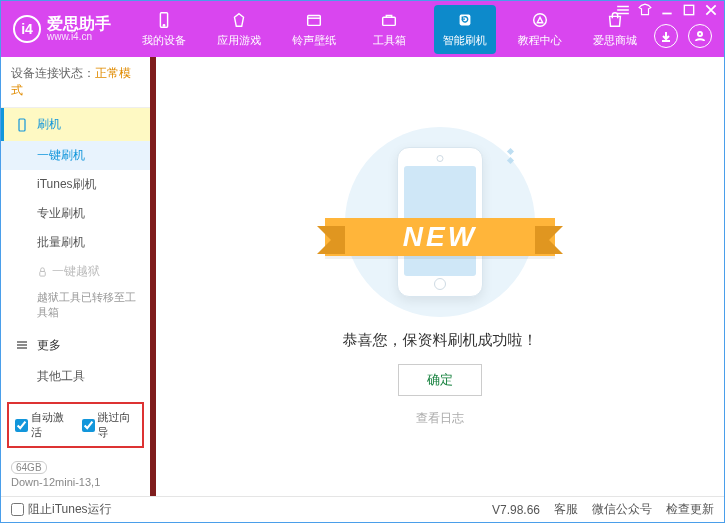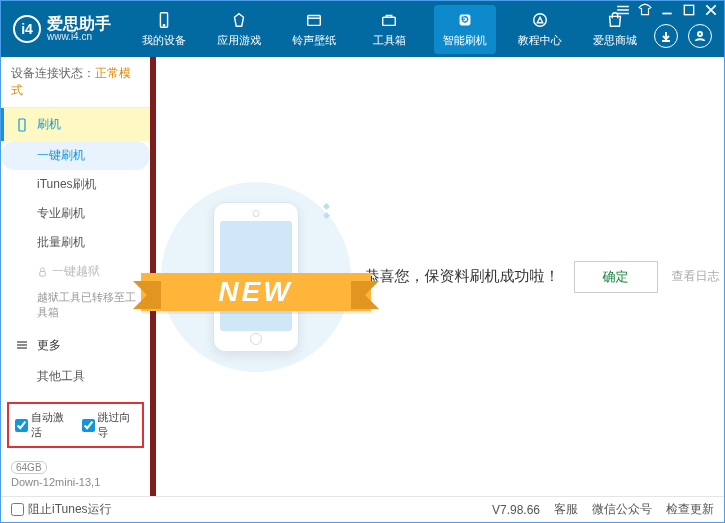--- a/index.html
+++ b/index.html
@@ -1,18 +1,18 @@
 <!DOCTYPE html>
 <html><head>
 <meta charset="utf-8">
 <style>
 * { margin: 0; padding: 0; box-sizing: border-box; font-family: "Microsoft YaHei", Arial, sans-serif; }
 body { background: #f0f0f0; display: flex; justify-content: center; align-items: center; height: 100vh; }
 .window { width: 725px; height: 523px; background: #fff; border: 1px solid #4a9eea; position: relative; display: flex; flex-direction: column; font-size: 12px; color: #333; }
-.titlebar { background: #0369a1; color: #fff; display: flex; align-items: center; height: 56px; padding: 0 12px; position: relative; }
+.titlebar { background: #d946ef; color: #fff; display: flex; align-items: center; height: 56px; padding: 0 12px; position: relative; }
 .logo-wrap { display: flex; align-items: center; gap: 6px; min-width: 120px; }
 .logo-circle { width: 28px; height: 28px; border: 2px solid #fff; border-radius: 50%; display: flex; align-items: center; justify-content: center; font-weight: bold; font-size: 14px; }
 .brand-name { font-size: 16px; font-weight: bold; line-height: 1; }
 .brand-url { font-size: 10px; opacity: 0.85; line-height: 1; }
 .navbar { display: flex; flex: 1; justify-content: space-between; gap: 1px; }
 .nav-item { width: 62px; display: flex; flex-direction: column; align-items: center; gap: 4px; padding: 6px 0; cursor: pointer; font-size: 11px; }
 .nav-item[data-active="true"] { background: #0d8acb; border-radius: 4px; }
 .nav-icon { width: 18px; height: 18px; display: flex; align-items: center; justify-content: center; }
 .nav-icon svg { width: 18px; height: 18px; fill: none; stroke: #fff; stroke-width: 1.6; }
 .win-controls { position: absolute; top: 3px; right: 6px; display: flex; gap: 8px; font-size: 10px; }
@@ -22,33 +22,33 @@
 .circle-btn svg { width: 12px; height: 12px; fill: none; stroke: #fff; stroke-width: 2; }
 .body { flex: 1; display: flex; overflow: hidden; }
 .sidebar { width: 155px; border-right: 6px solid #7f1d1d; display: flex; flex-direction: column; font-size: 12px; }
 .conn-status { padding: 8px 10px; font-size: 12px; color: #666; border-bottom: 1px solid #eee; }
 .conn-status b { color: #e08b00; font-weight: normal; }
 .side-list { flex: 1; overflow: auto; }
 .side-group { padding: 8px 14px; display: flex; align-items: center; gap: 8px; color: #333; cursor: pointer; }
 .side-group[data-active="true"] { color: #1296db; border-left: 3px solid #1296db; padding-left: 11px; background: #fef9c3; }
 .side-group .gicon { width: 14px; height: 14px; display: inline-flex; align-items: center; justify-content: center; }
 .side-group .gicon svg { width: 14px; height: 14px; }
-.side-sub { padding: 6px 14px 6px 36px; color: #555; cursor: pointer; border-radius: 14px; }
+.side-sub { padding: 6px 14px 6px 36px; color: #555; cursor: pointer; }
 .side-sub[data-active="true"] { background: #e8f3fd; color: #1296db; }
 .side-sub.locked { color: #bbb; display: flex; align-items: center; gap: 4px; }
 .side-note { padding: 4px 14px 8px 36px; color: #999; font-size: 11px; line-height: 1.4; }
 .check-row { border: 2px solid #d33; margin: 4px 6px; padding: 6px 6px; display: flex; gap: 12px; align-items: center; font-size: 11px; color: #444; }
 .check-row label { display: flex; align-items: center; gap: 3px; cursor: pointer; }
 .check-row input { accent-color: #1296db; }
 .device-box { padding: 6px 10px 8px; }
 .device-name { color: #1296db; font-size: 13px; display: flex; align-items: center; gap: 4px; }
 .device-name svg { width: 10px; height: 14px; }
 .device-cap { display: inline-block; border: 1px solid #ccc; color: #888; font-size: 10px; padding: 0 4px; border-radius: 6px; margin-top: 3px; }
 .device-meta { color: #888; font-size: 11px; margin-top: 2px; }
-.main { flex: 1; display: flex; flex-direction: row; align-items: center; justify-content: center; gap: 14px; position: relative; }
+.main { flex: 1; display: flex; flex-direction: column; align-items: center; justify-content: center; gap: 14px; position: relative; }
 .hero { width: 190px; height: 190px; border-radius: 50%; background: #e9f4fb; position: relative; display: flex; align-items: center; justify-content: center; overflow: visible; }
 .phone { width: 86px; height: 150px; background: #fff; border-radius: 12px; border: 1px solid #d9e6ef; position: relative; box-shadow: 0 4px 12px rgba(0,0,0,0.08); }
 .phone::before { content: ""; position: absolute; top: 7px; left: 50%; transform: translateX(-50%); width: 5px; height: 5px; border: 1px solid #cfdbe4; border-radius: 50%; }
 .phone::after { content: ""; position: absolute; bottom: 6px; left: 50%; transform: translateX(-50%); width: 10px; height: 10px; border: 1px solid #cfdbe4; border-radius: 50%; }
 .phone-screen { position: absolute; top: 18px; bottom: 20px; left: 6px; right: 6px; background: #cfe7f7; border-radius: 3px; }
 .ribbon { position: absolute; left: -20px; right: -20px; top: 58%; transform: translateY(-50%); }
 .ribbon-main { background: #ffb53a; color: #fff; font-weight: 900; font-size: 28px; letter-spacing: 3px; text-align: center; padding: 3px 0; font-style: italic; box-shadow: 0 3px 0 rgba(0,0,0,0.06); }
 .ribbon::before, .ribbon::after { content: ""; position: absolute; top: 8px; width: 0; height: 0; border: 14px solid #e09620; }
 .ribbon::before { left: -8px; border-left-color: transparent; }
 .ribbon::after { right: -8px; border-right-color: transparent; }

